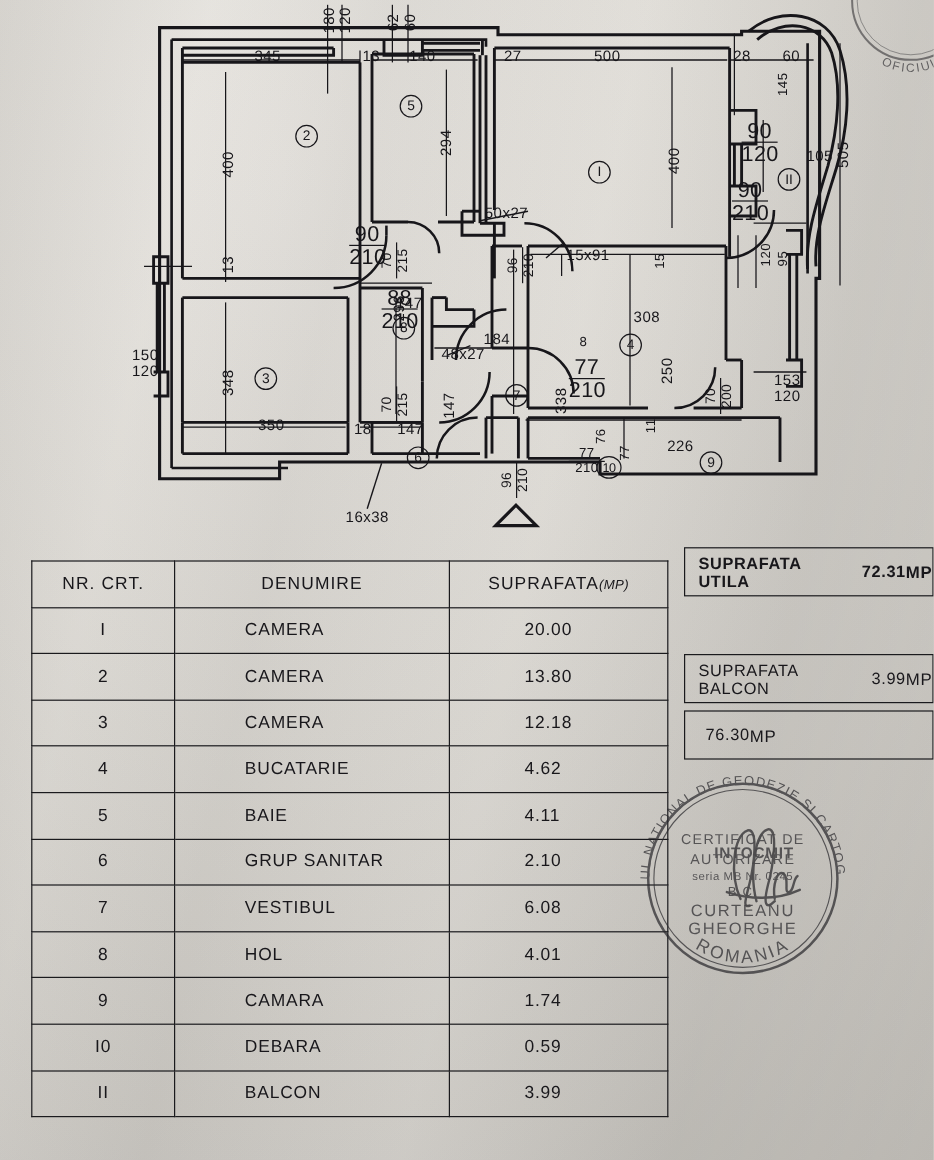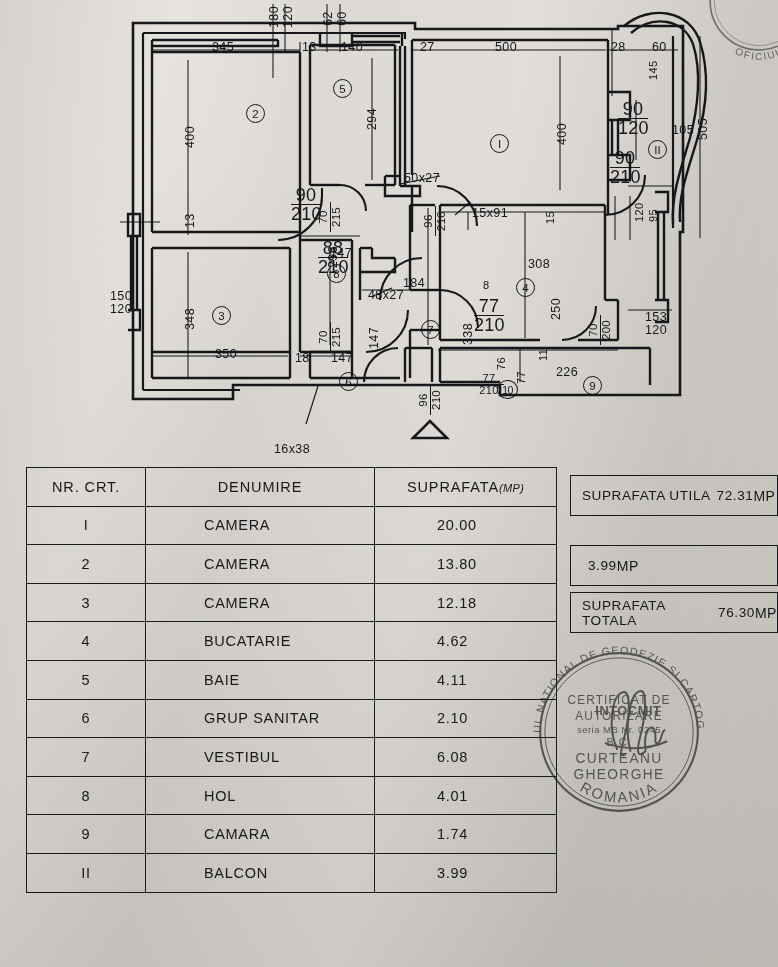--- a/index.html
+++ b/index.html
@@ -81,21 +81,21 @@
   .mp{font-size:11px;letter-spacing:0.3px;font-style:italic;}
 
   
   .sum{
     position:absolute;left:570px;width:208px;height:41px;
     border:1.7px solid #1a1a1d;
     display:flex;align-items:center;
     font-size:13.6px;color:#18171b;letter-spacing:0.55px;
     padding-left:11px;box-sizing:border-box;
   }
-  #sum0{top:475px;}
+  #sum0{top:456px;font-weight:bold;}
   #sum1{top:545px;}
   #sum2{top:592px;}
   .sum .val{margin-left:6px;}
   .sum .u{font-size:14px;text-align:center;}
 
   
   .stamp{position:absolute;opacity:.72;}
   #stamp-main{left:524px;top:637px;width:190px;height:190px;}
   #stamp-corner{left:700px;top:-58px;width:118px;height:118px;opacity:.66;}
   .stamp text,.stamp textPath{
@@ -382,21 +382,21 @@
   </div>
 
   <div class="frac rotl" style="left:588px;top:345px;width:30px;font-size:11.5px;">
     <span class="num">70</span>
       <span class="den">200</span>
   </div>
 
   <div class="t dim" style="left:404px;top:172px;">50x27</div>
   <div class="t dim" style="left:472px;top:207px;">15x91</div>
   <div class="t dim" style="left:368px;top:289px;">48x27</div>
-  <div class="t dim" style="left:274px;top:425px;margin-top:18px;">16x38</div>
+  <div class="t dim" style="left:288px;top:425px;">16x38</div>
 
   <div class="t dim" style="left:330px;top:247px;">147</div>
   <div class="t dim rot" style="left:327px;top:268px;">296</div>
   <div class="t dim" style="left:215px;top:348px;">350</div>
   <div class="t dim" style="left:295px;top:352px;">18</div>
   <div class="t dim" style="left:331px;top:352px;">147</div>
   <div class="t dim rot" style="left:368px;top:349px;">147</div>
   <div class="t dim" style="left:403px;top:277px;">184</div>
   <div class="t dim rot" style="left:462px;top:345px;">338</div>
   <div class="t dim" style="left:528px;top:258px;">308</div>
@@ -470,38 +470,43 @@
         <td class="c-nr">8</td>
         <td class="c-den">HOL</td>
         <td class="c-sup">4.01</td>
       </tr>
       <tr>
         <td class="c-nr">9</td>
         <td class="c-den">CAMARA</td>
         <td class="c-sup">1.74</td>
       </tr>
       <tr>
+        <td class="c-nr">I0</td>
+        <td class="c-den">DEBARA</td>
+        <td class="c-sup">0.59</td>
+      </tr>
+      <tr>
         <td class="c-nr">II</td>
         <td class="c-den">BALCON</td>
         <td class="c-sup">3.99</td>
       </tr>
     </tbody>
 </table>
 
 <div class="sum" id="sum0">
   <span>SUPRAFATA UTILA</span>
   <span class="val">72.31</span>
     <span class="u">MP</span>
 </div>
 <div class="sum" id="sum1">
+  <span>SUPRAFATA BALCON</span>
   <span class="val">3.99</span>
     <span class="u">MP</span>
 </div>
 <div class="sum" id="sum2">
-  <span>SUPRAFATA TOTALA</span>
   <span class="val">76.30</span>
     <span class="u">MP</span>
 </div>
 
 <svg class="stamp" id="stamp-main" viewBox="0 0 200 200">
   <defs>
     <path id="arcTop" d="M18,100 A82,82 0 0 1 182,100"></path>
     <path id="arcBot" d="M26,100 A74,74 0 0 0 174,100"></path>
   </defs>
   <circle cx="100" cy="100" r="83" fill="none" stroke="#2b2a2e" stroke-width="2.2"></circle>

